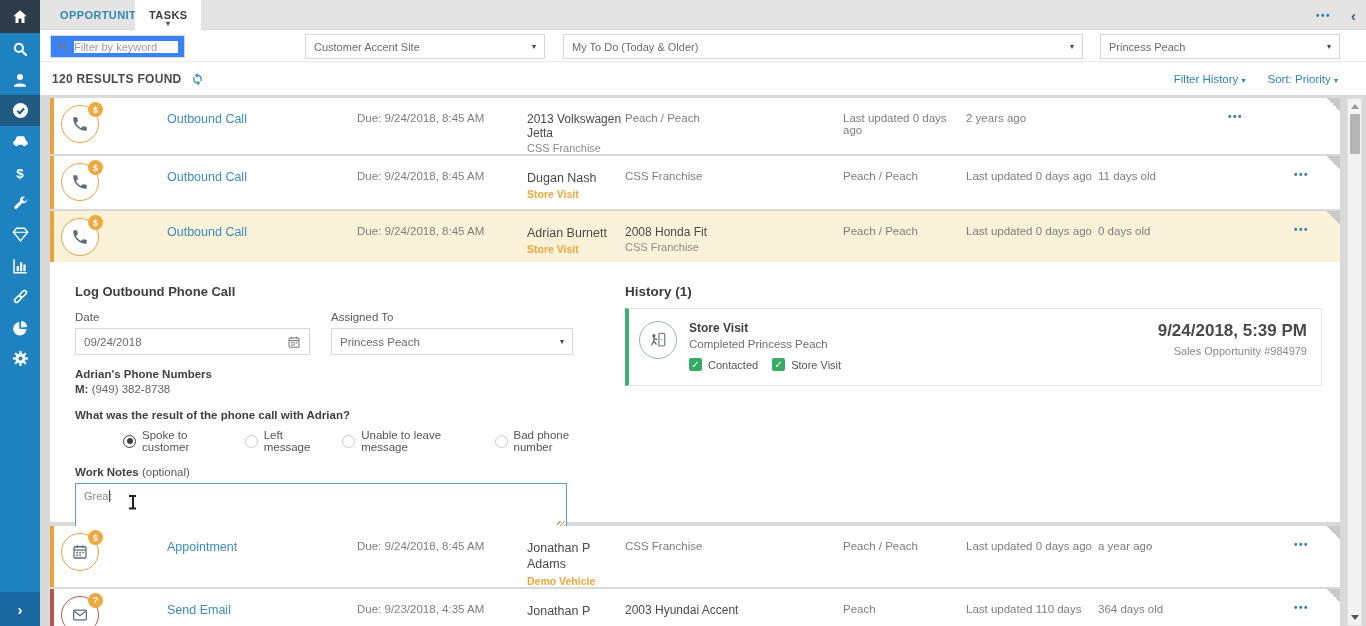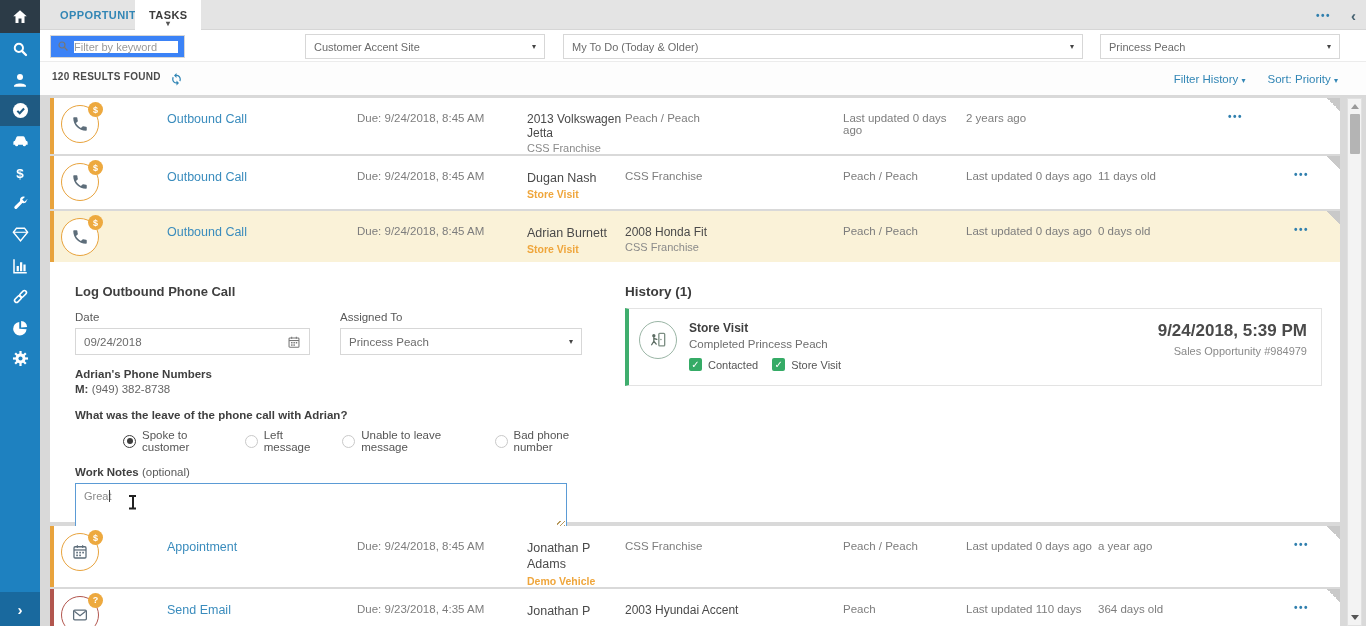--- a/index.html
+++ b/index.html
@@ -34,21 +34,21 @@
   .kw-wrap input { border:none; outline:none; width:100%; font-size:11px; color:#555; font-family:"Liberation Sans",sans-serif; }
   .kw-wrap input::placeholder { color:#9a9a9a; }
   .select { position:absolute; top:4px; height:25px; border:1px solid #d7d7d7; background:#fff; display:flex; align-items:center; padding:0 8px; font-size:11px; color:#6b6b6b; cursor:pointer; }
   .select .caret { margin-left:auto; font-size:8px; color:#444; }
   .sel-site { left:265px; width:240px; }
   .sel-queue { left:523px; width:520px; }
   .sel-agent { left:1060px; width:240px; }
 
   
   .resultsbar { position:relative; height:33px; background:#fdfdfd; display:flex; align-items:center; }
-  .results-count { margin-left:12px; font-size:10px; font-weight:bold; color:#4b4b4b; letter-spacing:.3px; display:flex; align-items:flex-start; gap:8px; }
+  .results-count { margin-left:12px; font-size:12px; font-weight:bold; color:#4b4b4b; letter-spacing:.3px; display:flex; align-items:center; gap:8px; }
   .refresh { cursor:pointer; display:flex; }
   .results-right { margin-left:auto; margin-right:28px; display:flex; gap:22px; font-size:11.5px; color:#3286b5; }
   .results-right .rlink { cursor:pointer; }
   .results-right .caret { font-size:8px; }
 
   
   .list { position:absolute; left:0; right:0; top:96px; bottom:0; background:#d9d9d9; padding:2px 26px 0 10px; overflow:hidden; }
   .row { position:relative; background:#fff; border-left:4px solid #e8a33d; margin-bottom:2px; display:grid; grid-template-columns:113px 190px 170px 98px 218px 123px 132px 130px 1fr 46px; min-height:53px; }
   .row.selected { background:#faf2d8; margin-bottom:0; }
   .row.red { border-left-color:#b2564e; }
@@ -63,21 +63,21 @@
   .veh-l1 { color:#4a4a4a; font-size:12px; }
   .veh-l1.gray { color:#7d7d7d; font-size:11.5px; }
   .veh-l2 { color:#8a8a8a; font-size:11px; margin-top:2px; }
   .menu-cell { padding-top:12px !important; }
   .fold { position:absolute; top:0; right:0; width:13px; height:13px; background:linear-gradient(to bottom left,#c9c9c9 50%,transparent 50%); }
 
   
   .panel { background:#fff; height:260px; margin-bottom:4px; display:flex; padding:22px 16px 0 25px; }
   .form { width:525px; flex:0 0 auto; }
   .form-title { font-size:13px; font-weight:bold; color:#3f3f3f; }
-  .form-grid { display:flex; gap:30px; margin-top:12px; }
+  .form-grid { display:flex; gap:21px; margin-top:12px; }
   .fcol1 { width:235px; } .fcol2 { width:242px; }
   .flabel { font-size:11.5px; color:#5a5a5a; margin-bottom:5px; }
   .finput { height:27px; border:1px solid #d7d7d7; display:flex; align-items:center; padding:0 8px; font-size:11.5px; color:#6b6b6b; background:#fff; }
   .finput .cal { margin-left:auto; display:flex; }
   .finput .caret { margin-left:auto; font-size:8px; color:#444; }
   .phones { margin-top:13px; }
   .bold-lab { font-size:11.5px; font-weight:bold; color:#3f3f3f; }
   .phone-line { font-size:11.5px; color:#666; margin-top:3px; }
   .phone-line b { color:#3f3f3f; }
   .question { margin-top:14px; }
@@ -394,21 +394,21 @@
               <div class="finput">
                 <span>Princess Peach</span>
                 <span class="caret">▾</span>
               </div>
             </div>
           </div>
           <div class="phones">
             <div class="bold-lab">Adrian's Phone Numbers</div>
             <div class="phone-line"><b>M:</b> <span>(949) 382-8738</span></div>
           </div>
-          <div class="question bold-lab">What was the leave of the phone call with Adrian?</div>
+          <div class="question bold-lab">What was the result of the phone call with Adrian?</div>
           <div class="radios">
             <label class="radio sel">
                 <span class="rdot"></span>
                 <span>Spoke to customer</span>
               </label>
             <label class="radio">
                 <span class="rdot"></span>
                 <span>Left message</span>
               </label>
             <label class="radio">

